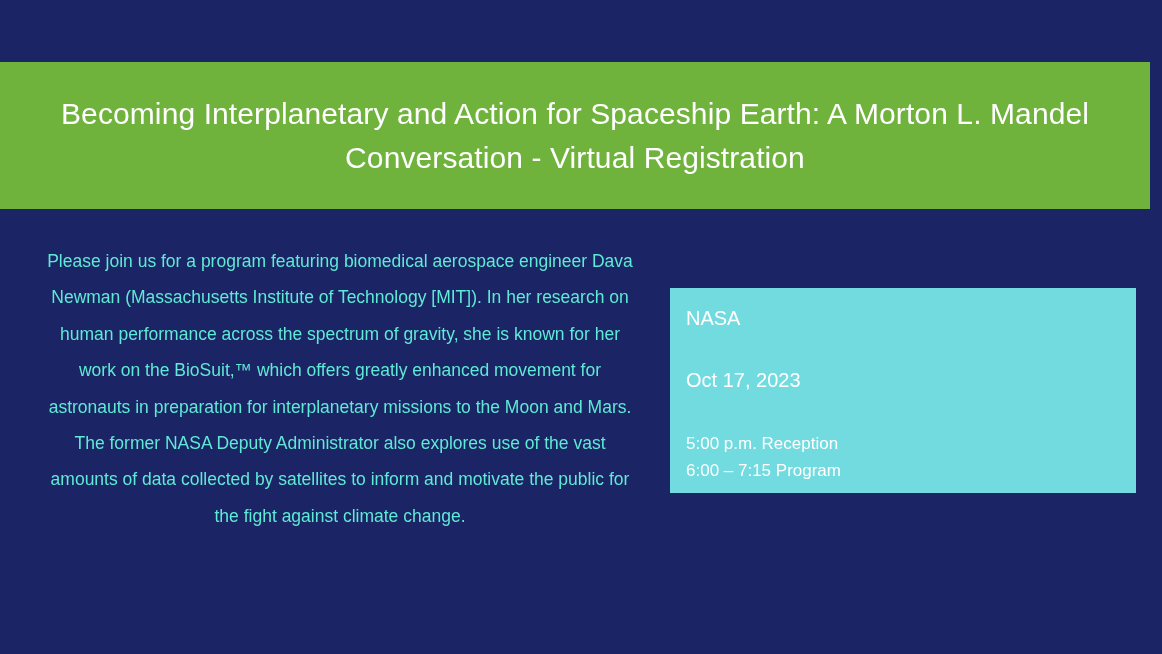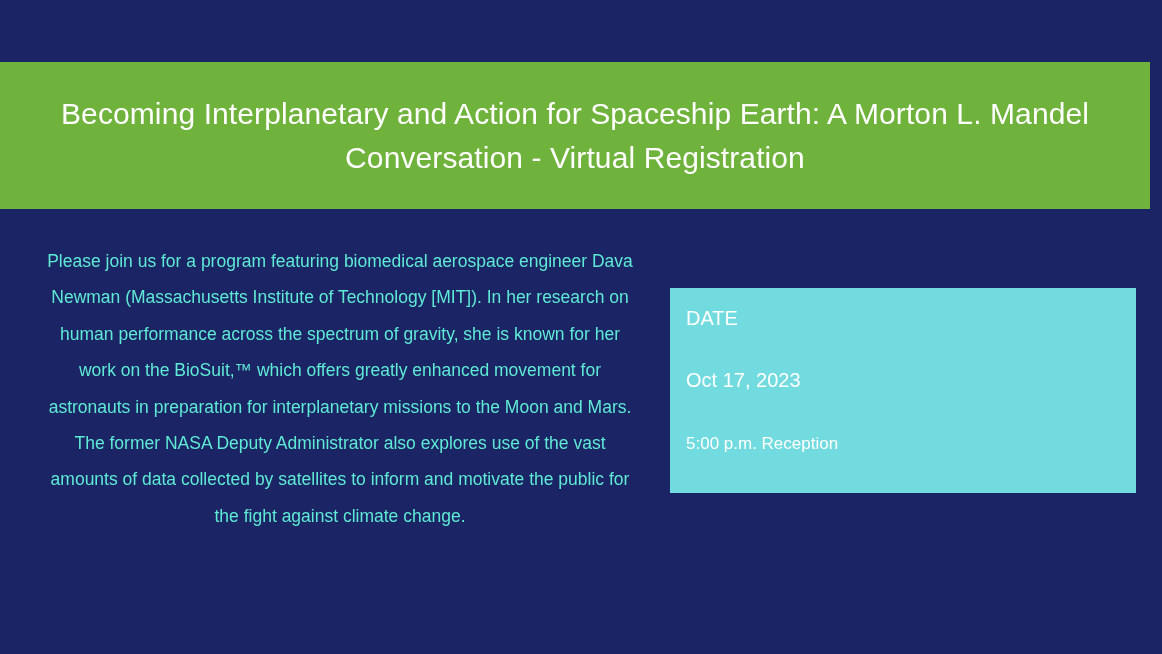--- a/index.html
+++ b/index.html
@@ -87,20 +87,21 @@
 
 <div class="page">
 
   <div class="title-banner">
     <div class="title-text">Becoming Interplanetary and Action for Spaceship Earth: A Morton L. Mandel Conversation - Virtual Registration</div>
   </div>
 
   <div class="body-copy">Please join us for a program featuring biomedical aerospace engineer Dava Newman (Massachusetts Institute of Technology [MIT]). In her research on human performance across the spectrum of gravity, she is known for her work on the BioSuit,™ which offers greatly enhanced movement for astronauts in preparation for interplanetary missions to the Moon and Mars. The former NASA Deputy Administrator also explores use of the vast amounts of data collected by satellites to inform and motivate the public for the fight against climate change.</div>
 
   <div class="date-card">
-    <div class="date-label">DATE</div>
+    <div class="date-label">NASA</div>
     <div class="date-value">Oct 17, 2023</div>
     <div class="date-times">
       <div>5:00 p.m. Reception</div>
+      <div>6:00 – 7:15 Program</div>
     </div>
   </div>
 
 </div>
 
 </body></html>

